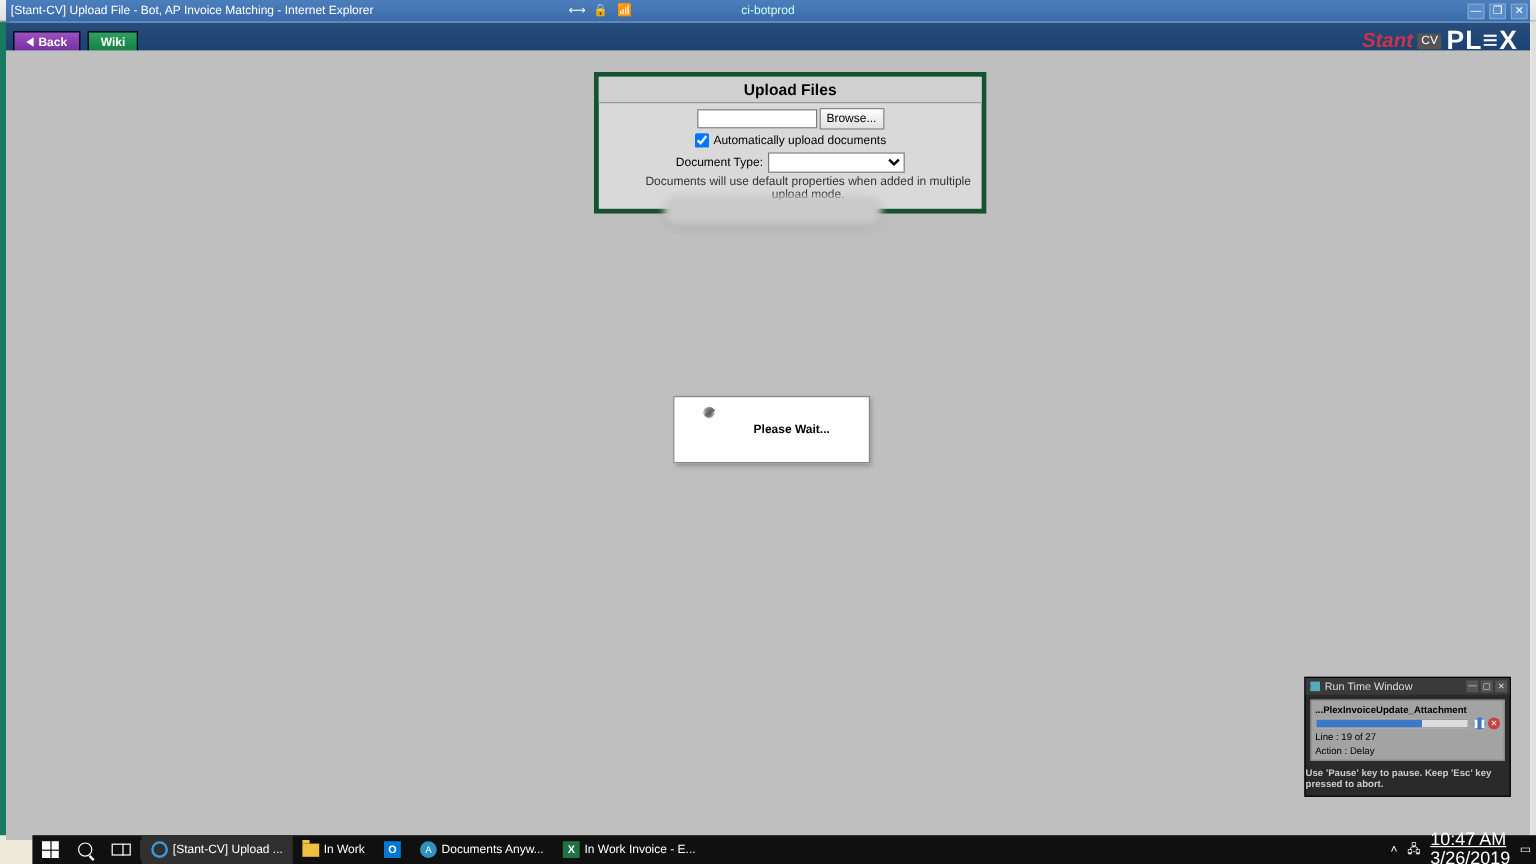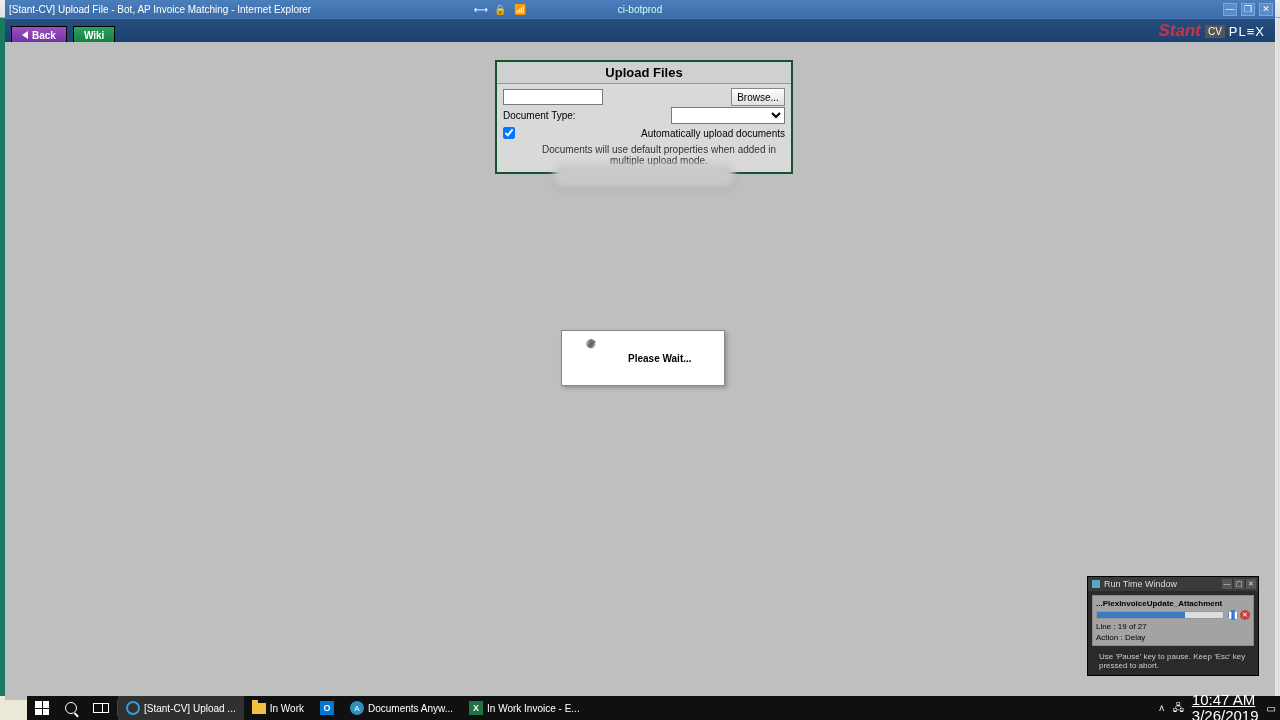--- a/index.html
+++ b/index.html
@@ -23,63 +23,63 @@
 
 
 .app-toolbar { height: 24px; background: linear-gradient(to bottom, #274d7c, #173d6c); display: flex; align-items: center; padding: 16px 6px; position: relative; border-top: 1px solid #4a7ab8; border-bottom: 1px solid #0a2448; }
 .tb-btn { height: 18px; padding: 0 10px; border: 1px solid #000; display: flex; align-items: center; font-size: 10px; font-weight: bold; color: #fff; cursor: pointer; margin-right: 6px; }
 .tb-back { background: linear-gradient(to bottom, #a050c0, #7030a0); }
 .tb-back-arrow { width: 0; height: 0; border-top: 4px solid transparent; border-bottom: 4px solid transparent; border-right: 6px solid #fff; margin-right: 4px; }
 .tb-wiki { background: linear-gradient(to bottom, #30a060, #108040); }
 .brand { position: absolute; right: 10px; top: 2px; display: flex; align-items: center; gap: 4px; }
 .brand-stant { font-weight: bold; font-size: 17px; color: #c83545; font-style: italic; }
 .brand-cv { font-size: 10px; color: #fff; background: #555; padding: 1px 3px; }
-.brand-plex { font-size: 13px; font-weight: normal; color: #fff; letter-spacing: 1px; }
+.brand-plex { font-size: 22px; font-weight: bold; color: #fff; letter-spacing: 1px; }
 
 
 .content { position: absolute; top: 42px; left: 0; right: 0; bottom: 0; background: #bfbfbf; }
 
 
-.upload-panel { position: absolute; left: 490px; top: 18px; width: 298px; border: 2px solid #14532d; background: #d9d9d9; }
+.upload-panel { position: absolute; left: 490px; top: 18px; width: 327px; border: 4px solid #14532d; background: #d9d9d9; }
 .upload-title { height: 22px; background: #d0d0d0; border-bottom: 1px solid #999; display: flex; align-items: center; justify-content: center; font-size: 13px; font-weight: bold; }
 .upload-body { padding: 4px 6px; font-size: 10px; color: #000; }
-.ub-row { display: flex; align-items: center; justify-content: space-between; height: 18px; }
+.ub-row { display: flex; align-items: center; justify-content: center; height: 18px; }
 .file-input { width: 100px; height: 16px; border: 1px solid #7a7a7a; background: #fff; margin-right: 2px; }
 .browse-btn { width: 54px; height: 18px; border: 1px solid #888; background: linear-gradient(to bottom, #fdfdfd, #e0e0e0); font-size: 10px; cursor: pointer; display: flex; align-items: center; justify-content: center; }
 .chk { width: 12px; height: 12px; margin-right: 4px; }
 .doctype-label { margin-right: 4px; }
 .doctype-select { width: 114px; height: 17px; border: 1px solid #7a7a7a; background: #fff; font-size: 10px; }
 .upload-note { font-size: 10px; text-align: center; padding: 2px 0; color: #333; margin-left: 30px; }
 
 
 .blurred-bar { position: absolute; left: 548px; top: 122px; width: 182px; height: 24px; border-radius: 12px; background: #c9c9c9; filter: blur(3px); box-shadow: 0 1px 3px rgba(0,0,0,0.3); }
 
 
 .wait-box { position: absolute; left: 556px; top: 288px; width: 164px; height: 56px; background: #fff; border: 1px solid #888; box-shadow: 2px 2px 4px rgba(0,0,0,0.25); display: flex; align-items: center; }
 .spinner { width: 38px; height: 38px; margin-left: 10px; position: relative; }
 .spinner div { position: absolute; left: 50%; top: 50%; width: 2px; height: 9px; background: #666; transform-origin: center -5px; }
 .wait-text { margin-left: 18px; font-size: 10px; font-weight: bold; }
 
 
-.rtw { position: absolute; right: 16px; bottom: 24px; width: 172px; background: #2a2a2a; border: 1px solid #000; font-size: 9px; color: #ddd; }
+.rtw { position: absolute; right: 16px; bottom: 36px; width: 172px; background: #2a2a2a; border: 1px solid #000; font-size: 9px; color: #ddd; }
 .rtw-title { height: 14px; background: #3a3a3a; display: flex; align-items: center; padding: 0 4px; position: relative; }
 .rtw-title-icon { width: 8px; height: 8px; background: #5ab; margin-right: 4px; }
 .rtw-ctrls { position: absolute; right: 2px; display: flex; gap: 2px; }
 .rtw-ctrl { width: 10px; height: 10px; background: #555; font-size: 7px; display: flex; align-items: center; justify-content: center; cursor: pointer; }
 .rtw-body { background: #a3a3a3; color: #000; margin: 4px; border: 1px solid #888; padding: 3px; }
 .rtw-script { font-weight: bold; font-size: 8px; color: #000; }
 .rtw-prog-row { display: flex; align-items: center; margin: 2px 0; }
 .rtw-prog { flex: 1; height: 8px; background: #ddd; border: 1px solid #999; position: relative; }
 .rtw-prog-fill { position: absolute; left: 0; top: 0; bottom: 0; width: 70%; background: #3a78c8; }
 .rtw-icons { display: flex; gap: 2px; margin-left: 4px; }
 .rtw-icon-sm { width: 10px; height: 10px; border-radius: 50%; font-size: 7px; display: flex; align-items: center; justify-content: center; cursor: pointer; }
 .rtw-pause { background: #3a78c8; color: #fff; }
 .rtw-stop { background: #c84040; color: #fff; }
 .rtw-line { font-size: 8px; margin-top: 2px; }
-.rtw-hint { padding: 2px 11px 4px; font-size: 8px; color: #ccc; line-height: 1.2; }
+.rtw-hint { padding: 2px 0 4px; font-size: 8px; color: #ccc; line-height: 1.2; font-weight: bold; }
 
 
 .taskbar { position: absolute; bottom: 0; left: 0; right: 0; height: 24px; background: #101010; display: flex; align-items: center; color: #fff; font-size: 10px; margin-left: 27px; }
 .taskbar-left { display: flex; align-items: center; height: 100%; }
 .tb-item { height: 100%; display: flex; align-items: center; padding: 0 8px; cursor: pointer; gap: 4px; }
 .tb-item.active { background: #303030; }
 .tb-sep { width: 1px; height: 16px; background: #444; }
 .start-icon { width: 14px; height: 14px; display: grid; grid-template-columns: 1fr 1fr; grid-template-rows: 1fr 1fr; gap: 1px; }
 .start-icon div { background: #fff; }
 .search-ic { width: 12px; height: 12px; border: 1.5px solid #fff; border-radius: 50%; position: relative; }
@@ -149,26 +149,26 @@
 
   <div class="content">
     <div class="upload-panel">
       <div class="upload-title">Upload Files</div>
       <div class="upload-body">
         <div class="ub-row">
           <div class="file-input"></div>
           <div class="browse-btn">Browse...</div>
         </div>
         <div class="ub-row">
+          <input type="checkbox" class="chk" checked="" style="">
+          <span>Automatically upload documents</span>
+        </div>
+        <div class="ub-row">
           <span class="doctype-label">Document Type:</span>
           <select class="doctype-select"></select>
-        </div>
-        <div class="ub-row">
-          <input type="checkbox" class="chk" checked="" style="">
-          <span>Automatically upload documents</span>
         </div>
         <div class="upload-note">Documents will use default properties when added in multiple upload mode.</div>
       </div>
     </div>
 
     <div class="blurred-bar"></div>
 
     <div class="wait-box">
       <div class="spinner">
         <div style="transform: translate(-50%,-100%) rotate(0deg) translateY(-9px); opacity:.2"></div>

